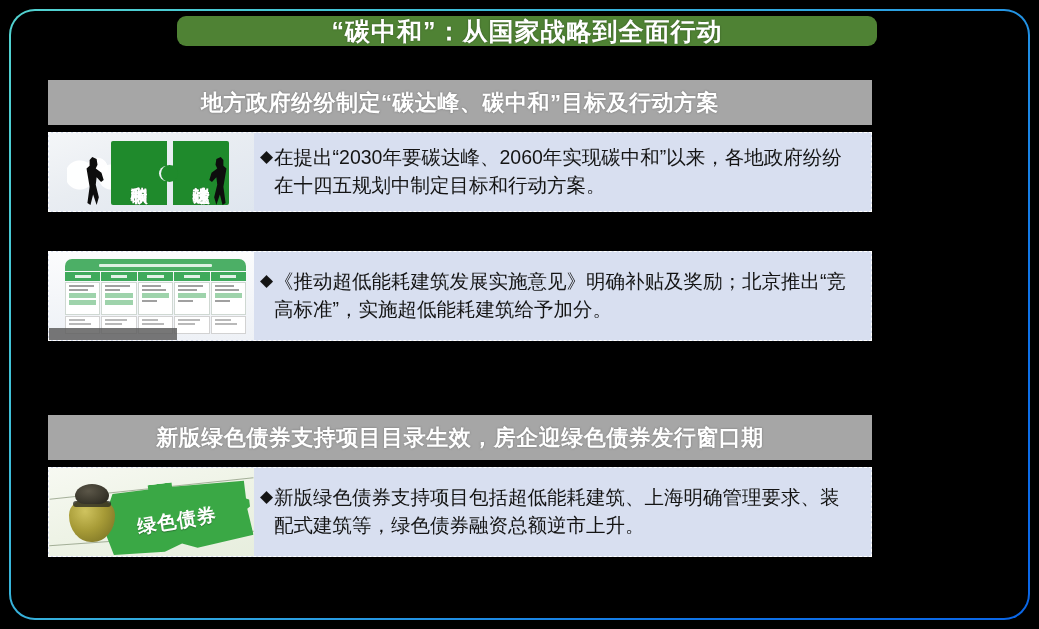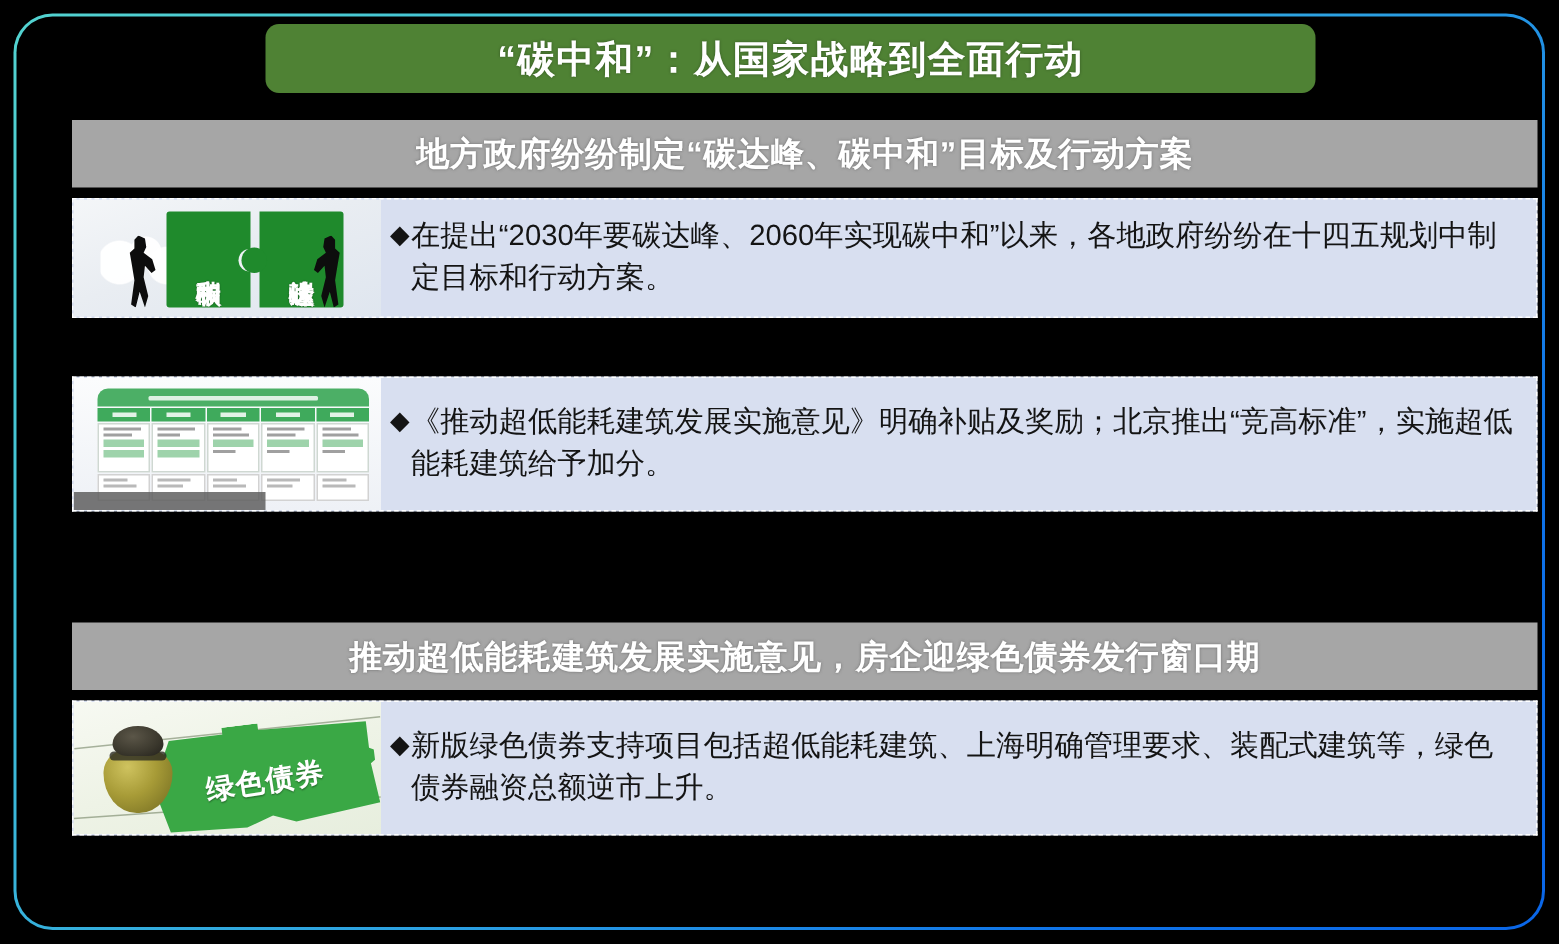--- a/index.html
+++ b/index.html
@@ -36,41 +36,41 @@
     background: #000000;
     overflow: hidden;
   }
 
   
   #title-bar {
     position: absolute;
     left: 166px;
     top: 5px;
     width: 700px;
-    height: 46px;
+    height: 30px;
     background: #4f8234;
     border-radius: 9px;
     display: flex;
     align-items: center;
     justify-content: center;
   }
   #title-text {
     color: #ffffff;
     font-size: 25px;
     font-weight: bold;
     letter-spacing: 1px;
     white-space: nowrap;
     text-shadow: 0 0 2px rgba(0,0,0,.35);
   }
 
   
   .section {
     position: absolute;
     left: 37px;
-    width: 977px;
+    width: 824px;
   }
   #section-0 { top: 69px; }
   #section-1 { top: 233px; }
   #section-2 { top: 404px; }
 
   .section-header {
     position: relative;
     height: 45px;
     background: #a6a6a6;
     display: flex;
@@ -433,21 +433,21 @@
             <span class="bullet-mark">◆</span>
             <span class="bullet-text">《推动超低能耗建筑发展实施意见》明确补贴及奖励；北京推出“竞高标准”，实施超低能耗建筑给予加分。</span>
           </div>
         </div>
 
       </div>
     </div>
 
     <div class="section" id="section-2">
       <div class="section-header">
-        <div class="section-header-text">推动超低能耗建筑发展实施意见，房企迎绿色债券发行窗口期</div>
+        <div class="section-header-text">新版绿色债券支持项目目录生效，房企迎绿色债券发行窗口期</div>
       </div>
       <div class="section-body">
 
         <div class="thumb thumb-bond">
           <div class="bond-line" style="left:0;top:20px;width:205px;transform:rotate(-6deg);"></div>
           <div class="bond-line" style="left:0;top:70px;width:205px;transform:rotate(-4deg);"></div>
           <div id="bond-piece"></div>
           <div id="bond-text">绿色债券</div>
           <div id="bond-coins">
             <div class="sack"></div>

